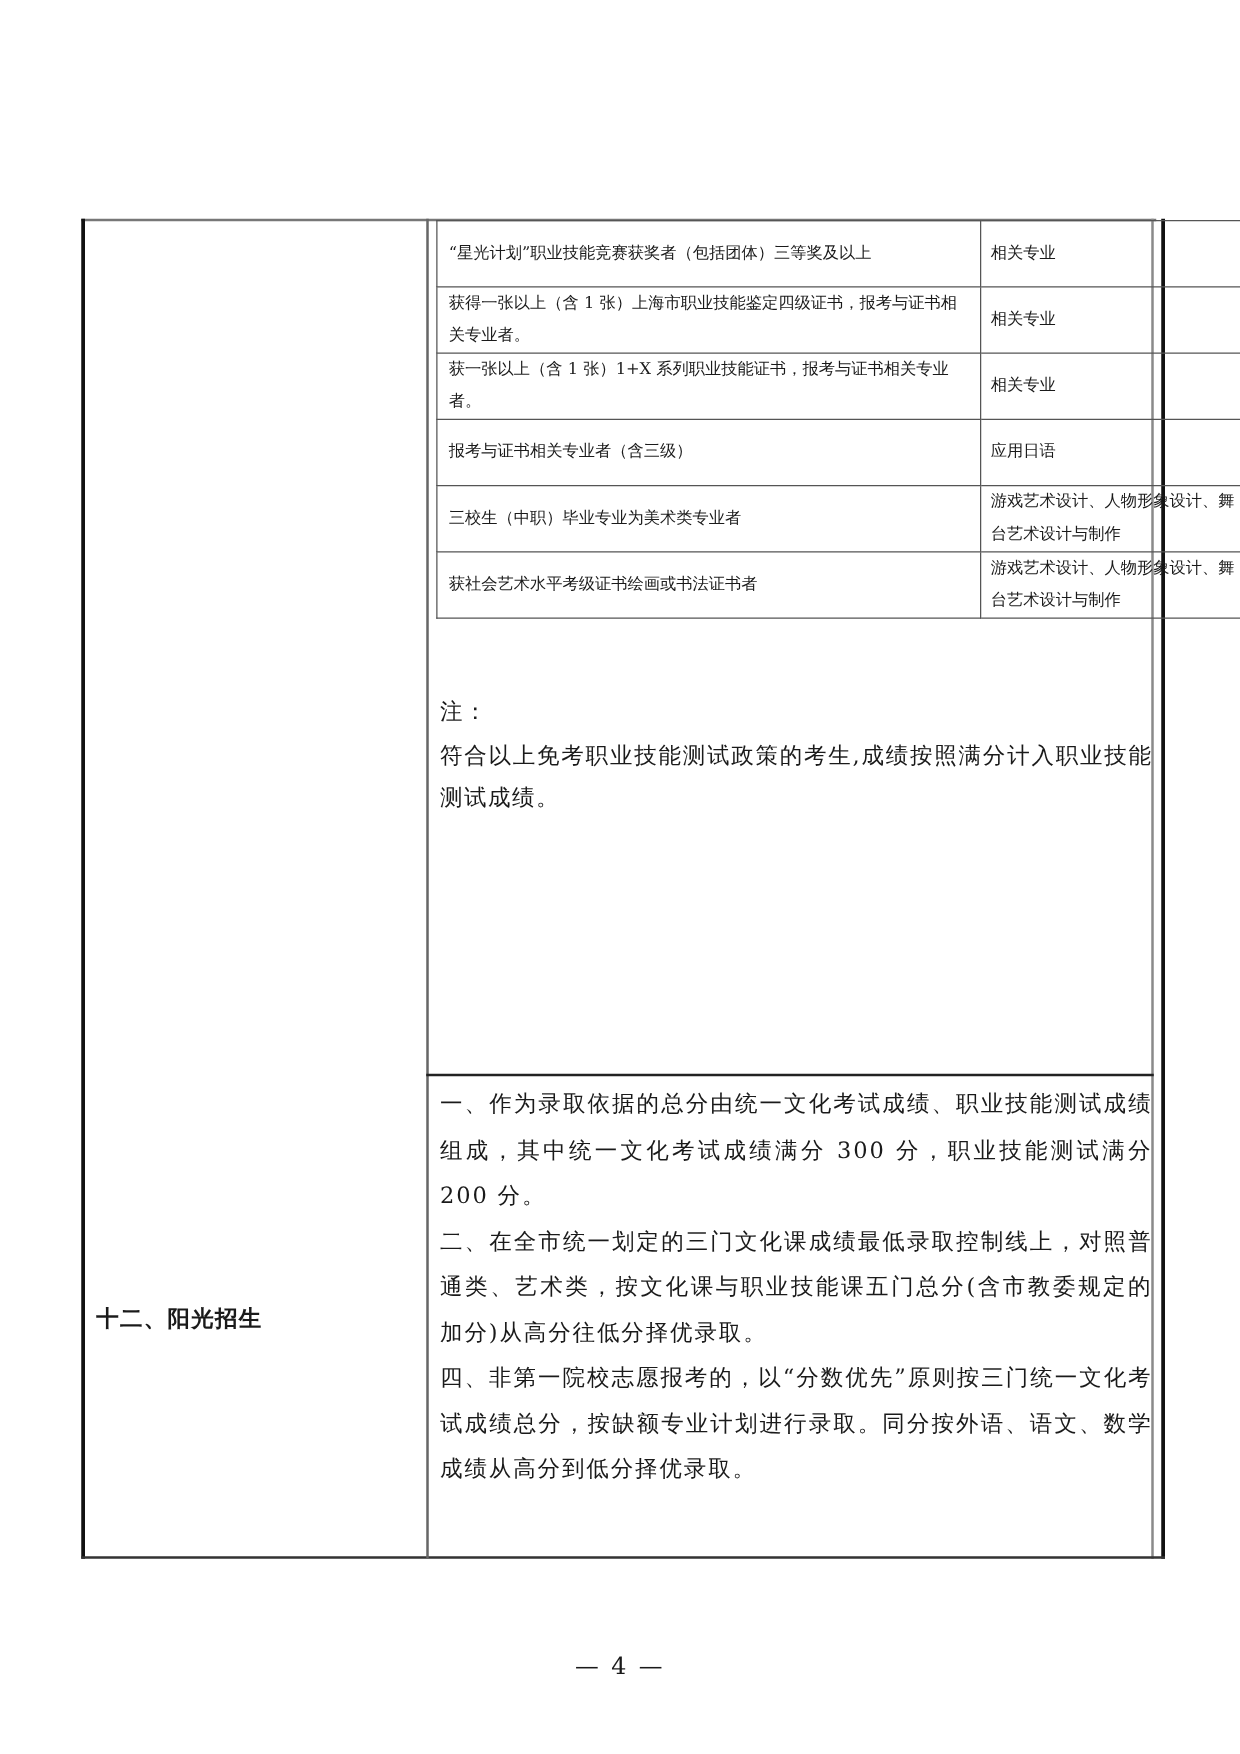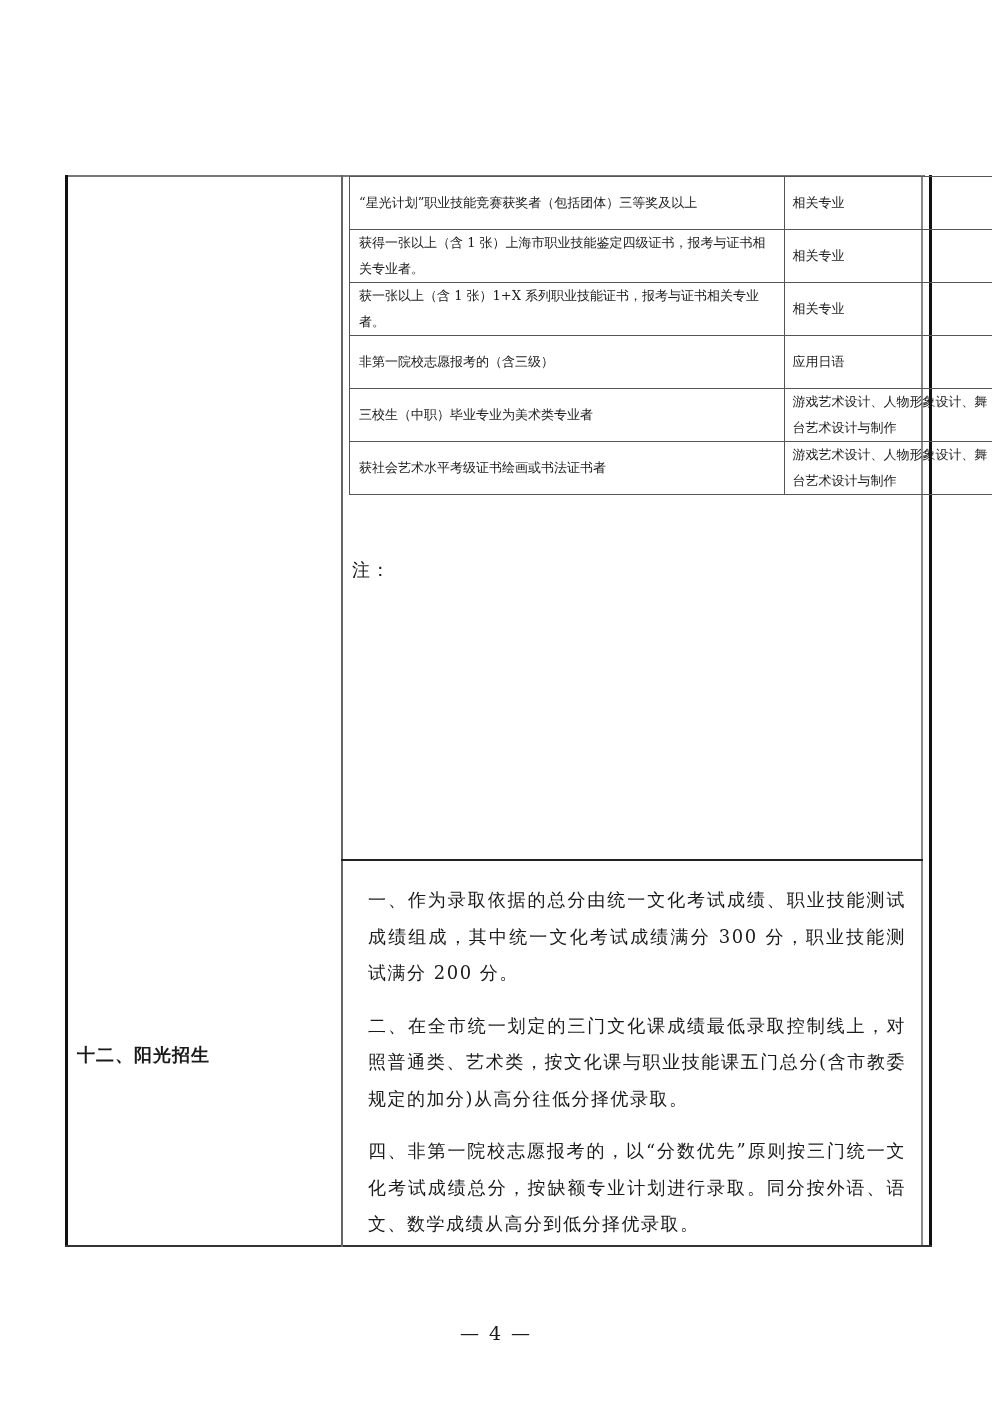--- a/index.html
+++ b/index.html
@@ -21,21 +21,21 @@
   .inner tr { height: 53px; }
 
   .notes { position: absolute; left: 352px; top: 553px; width: 570px; font-size: 18px; line-height: 34.5px;
            letter-spacing: 1.2px; text-align: justify; }
   .notes p { margin: 0; }
 
   .label { position: absolute; left: 77px; top: 1043px; font-size: 18px; font-weight: bold;
            font-family: "DejaVu Sans", "Liberation Sans", sans-serif; letter-spacing: 1px; }
   .rules { position: absolute; left: 352px; top: 866px; width: 570px; font-size: 18px; line-height: 36.5px;
            letter-spacing: 1.5px; text-align: justify; }
-  .rules p { margin: 16px; }
+  .rules p { margin: 0; }
 
   .page-num { position: absolute; left: 0; top: 1322px; width: 992px; text-align: center; font-size: 19px; letter-spacing: 2px; }
 </style>
 </head>
 <body>
 
 <div class="outer">
   <div class="outer-top"></div>
   <div class="outer-left"></div>
   <div class="outer-right-grey"></div>
@@ -53,36 +53,37 @@
     </tr>
     <tr>
       <td class="c1">获得一张以上（含 1 张）上海市职业技能鉴定四级证书，报考与证书相关专业者。</td>
       <td class="c2">相关专业</td>
     </tr>
     <tr>
       <td class="c1">获一张以上（含 1 张）1+X 系列职业技能证书，报考与证书相关专业者。</td>
       <td class="c2">相关专业</td>
     </tr>
     <tr>
-      <td class="c1">非第一院校志愿报考的（含三级）</td>
+      <td class="c1">报考与证书相关专业者（含三级）</td>
       <td class="c2">应用日语</td>
     </tr>
     <tr>
       <td class="c1">三校生（中职）毕业专业为美术类专业者</td>
       <td class="c2">游戏艺术设计、人物形象设计、舞台艺术设计与制作</td>
     </tr>
     <tr>
       <td class="c1">获社会艺术水平考级证书绘画或书法证书者</td>
       <td class="c2">游戏艺术设计、人物形象设计、舞台艺术设计与制作</td>
     </tr>
   </tbody>
 </table>
 
 <div class="notes">
   <p>注：</p>
+  <p>符合以上免考职业技能测试政策的考生,成绩按照满分计入职业技能测试成绩。</p>
 </div>
 
 <div class="label">十二、阳光招生</div>
 
 <div class="rules">
   <p>一、作为录取依据的总分由统一文化考试成绩、职业技能测试成绩组成，其中统一文化考试成绩满分 300 分，职业技能测试满分 200 分。</p>
   <p>二、在全市统一划定的三门文化课成绩最低录取控制线上，对照普通类、艺术类，按文化课与职业技能课五门总分(含市教委规定的加分)从高分往低分择优录取。</p>
   <p>四、非第一院校志愿报考的，以“分数优先”原则按三门统一文化考试成绩总分，按缺额专业计划进行录取。同分按外语、语文、数学成绩从高分到低分择优录取。</p>
 </div>
 

